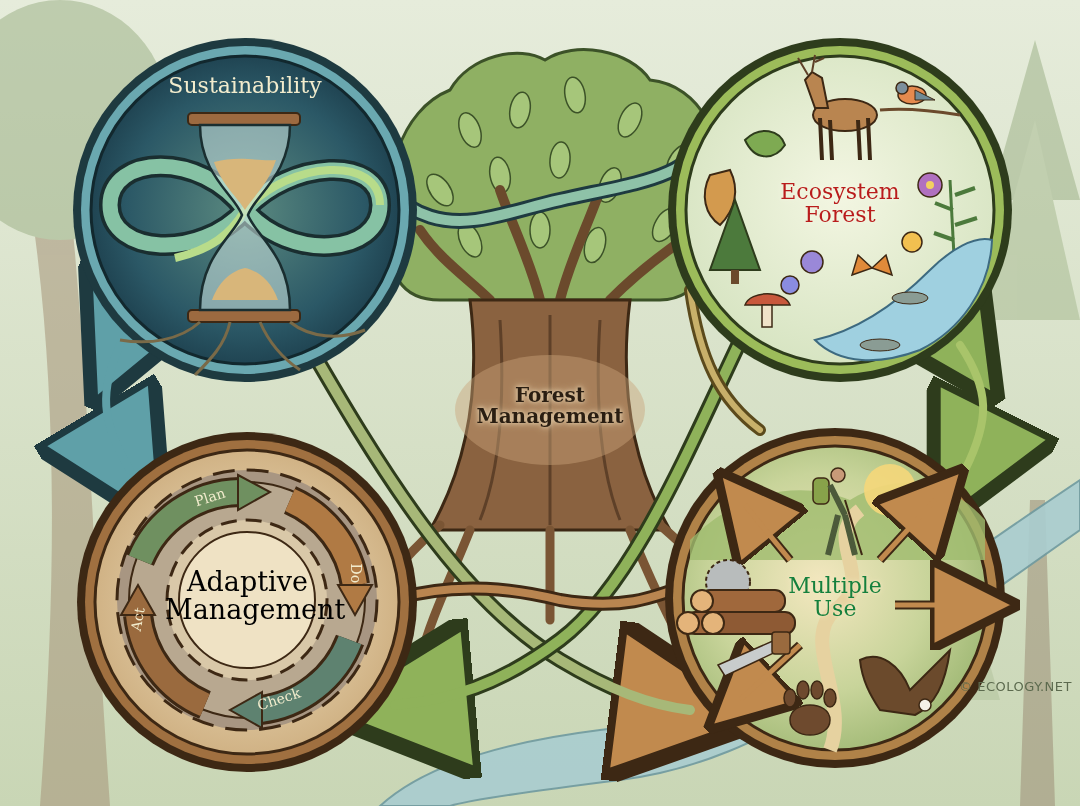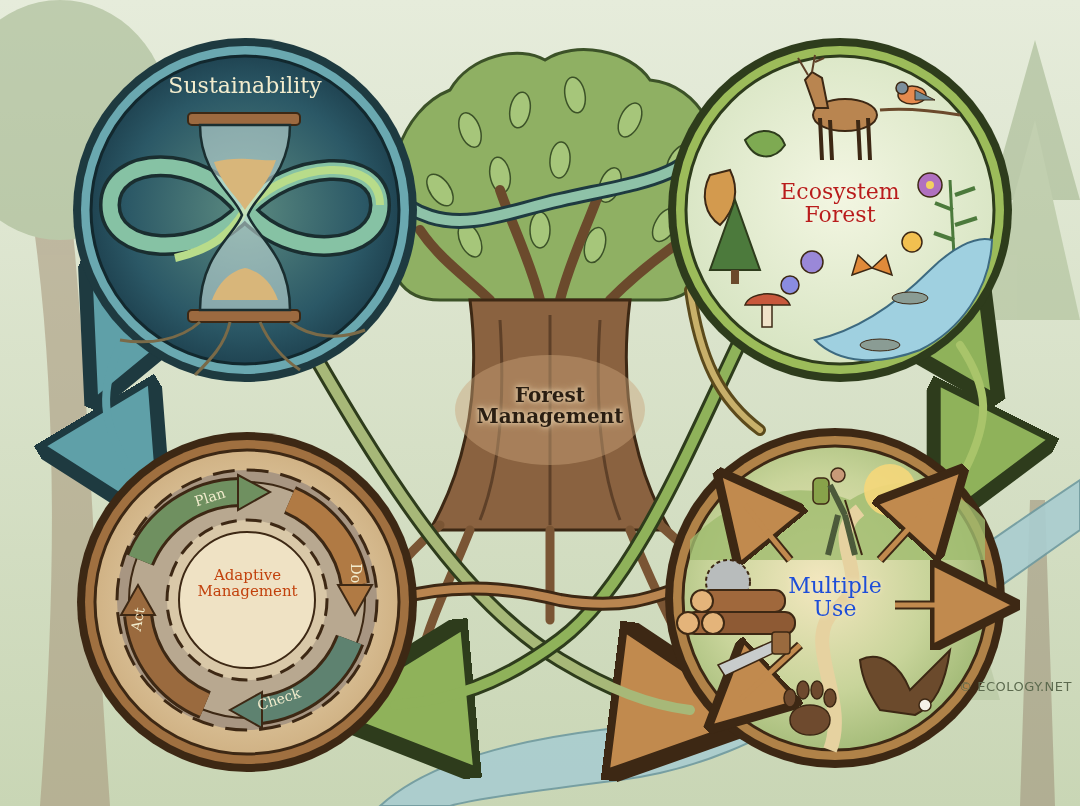--- a/index.html
+++ b/index.html
@@ -270,31 +270,31 @@
 
   <div class="label" style="left:150px; top:74px; width:190px; font-size:22px; color:#f2eccd;">
     <span>Sustainability</span>
   </div>
 
   <div class="label" style="left:755px; top:180px; width:170px; font-size:22px; color:#b91c1c; text-shadow:0 0 6px #f3f6e2, 0 0 3px #f3f6e2;">
     <div>Ecosystem</div>
     <div>Forest</div>
   </div>
 
-  <div class="label" style="left:165px; top:568px; width:165px; font-size:15px; color:#c2410c;">
+  <div class="label" style="left:165px; top:568px; width:165px; font-size:27px; color:#000000;">
     <div>Adaptive</div>
     <div>Management</div>
   </div>
 
   <div class="label" style="left:180px; top:490px; width:60px; font-size:14px; color:#f2eccd; transform:rotate(-18deg);">Plan</div>
   <div class="label" style="left:336px; top:566px; width:40px; font-size:14px; color:#f2eccd; transform:rotate(90deg);">Do</div>
   <div class="label" style="left:244px; top:692px; width:70px; font-size:14px; color:#f2eccd; transform:rotate(-18deg);">Check</div>
   <div class="label" style="left:118px; top:612px; width:40px; font-size:14px; color:#f2eccd; transform:rotate(-80deg);">Act</div>
 
-  <div class="label" style="left:770px; top:574px; width:130px; font-size:22px; color:#1d4ed8; text-shadow:0 0 6px #f3e7bf, 0 0 3px #f3e7bf;">
+  <div class="label" style="left:770px; top:574px; width:130px; font-size:22px; color:#15803d; text-shadow:0 0 6px #f3e7bf, 0 0 3px #f3e7bf;">
     <div>Multiple</div>
     <div>Use</div>
   </div>
 
   <div class="label" style="left:440px; top:385px; width:220px; font-size:20px; font-weight:bold; color:#2a1e12; text-shadow:0 0 8px #e8d4b0, 0 0 4px #e8d4b0;">
     <div>Forest</div>
     <div>Management</div>
   </div>
 
   <div class="credit">© ECOLOGY.NET</div>

